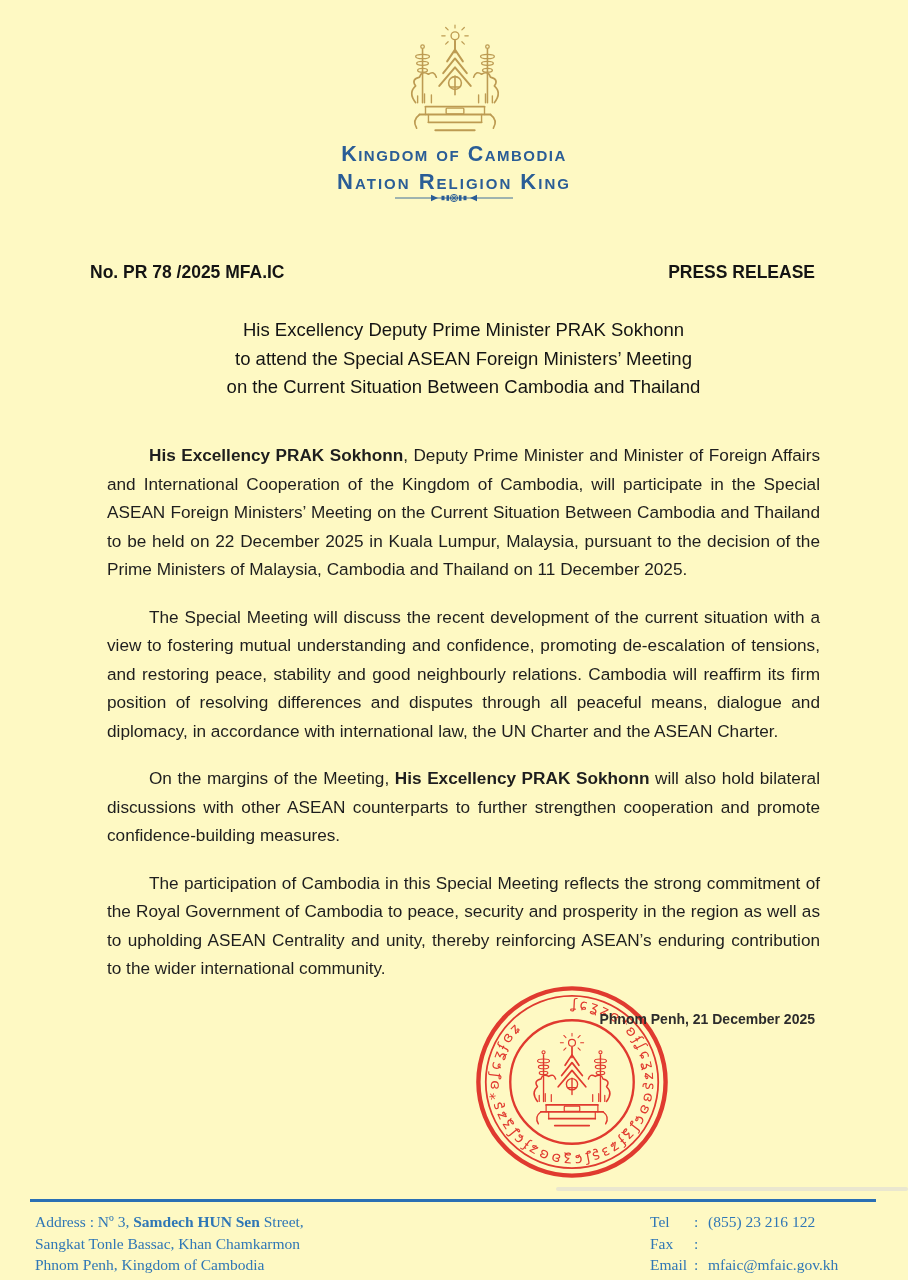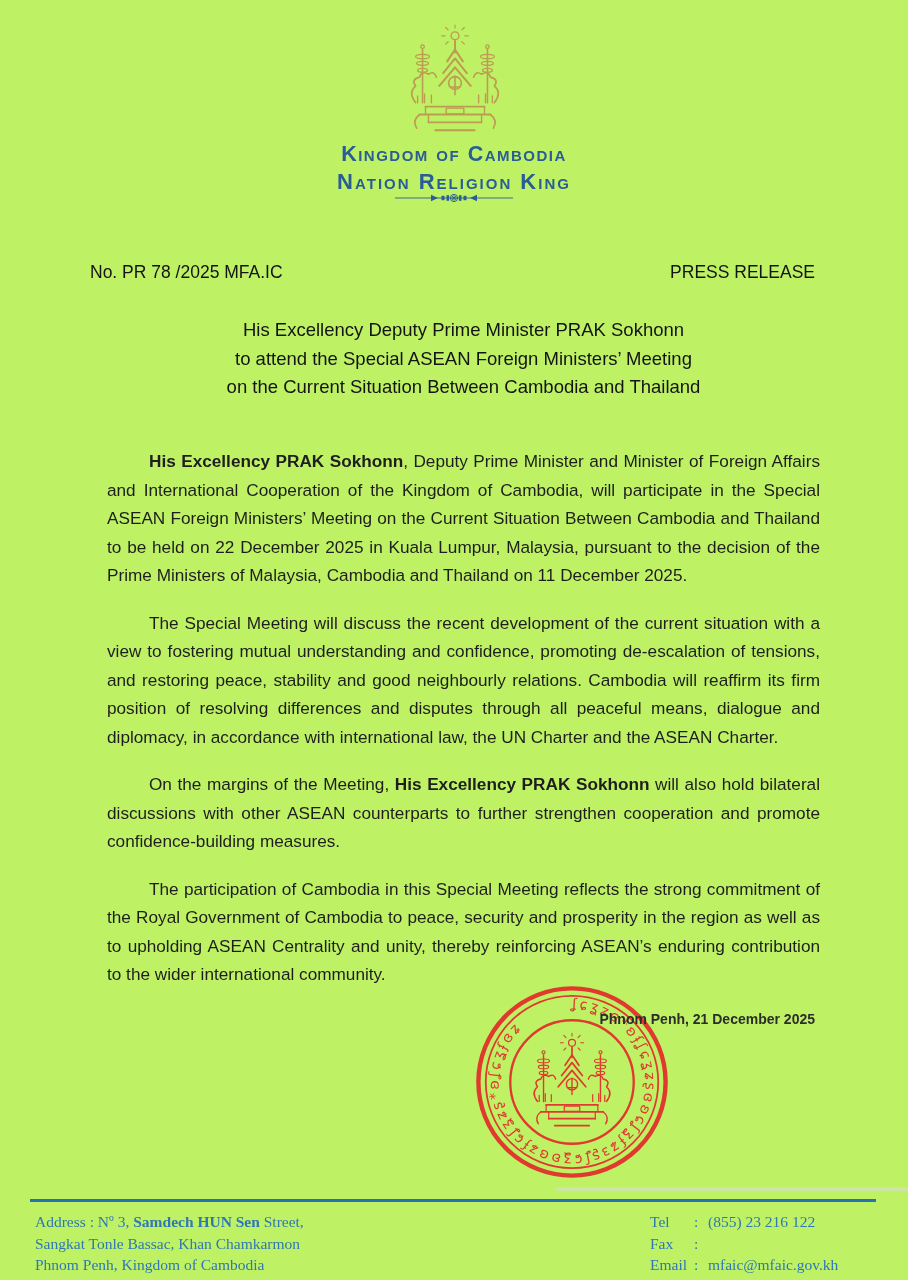--- a/index.html
+++ b/index.html
@@ -1,43 +1,43 @@
 <!DOCTYPE html>
 <html style="--gold: #bd9b52; --header_blue: #2a5d96; --ministry_blue: #2e6ca8; --footer_blue: #3077b6; --rule_blue: #2a70b4; --seal_red: #e03a2f; --ink: #1e1e1e;"><head>
 <meta charset="utf-8">
 <style>
   html,body{margin:0;padding:0;background:#ffffff;}
-  .page{position:relative;width:908px;height:1280px;background:#bef264;overflow:hidden;
+  .page{position:relative;width:908px;height:1280px;background:#fef9c3;overflow:hidden;
         font-family:"Liberation Sans",sans-serif;color:var(--ink);}
 
   
   .crest{position:absolute;left:396px;top:24px;width:118px;height:122px;color:var(--gold);}
   .kingdom{position:absolute;left:0;top:142px;width:908px;text-align:center;
            font-variant:small-caps;font-weight:bold;font-size:21.5px;letter-spacing:1.5px;
            color:var(--header_blue);}
   .motto{position:absolute;left:0;top:169px;width:908px;text-align:center;
          font-variant:small-caps;font-weight:bold;font-size:22px;letter-spacing:2px;
          color:var(--header_blue);}
   .divider{position:absolute;left:394px;top:191px;width:120px;height:14px;color:var(--header_blue);}
 
   .ministry{position:absolute;left:28px;top:209px;width:306px;text-align:center;
             font-variant:small-caps;font-weight:bold;font-size:15px;line-height:19px;
             letter-spacing:.4px;color:var(--ministry_blue);}
 
   .doc-row{position:absolute;left:90px;top:262px;width:725px;display:flex;
-           justify-content:space-between;font-size:17.5px;font-weight:400;color:#141414;}
+           justify-content:space-between;font-size:17.5px;font-weight:700;color:#141414;}
 
   
   .title{position:absolute;left:107px;top:316px;width:713px;text-align:center;
          font-weight:normal;font-size:18.5px;line-height:28.5px;color:#141414;}
 
   
   .body-text{position:absolute;left:107px;top:429px;width:713px;font-size:17.2px;
              line-height:28.5px;text-align:justify;color:#1e1e1e;}
-  .body-text p{margin:18px 0 19px 0;text-indent:42px;}
+  .body-text p{margin:12px 0 19px 0;text-indent:42px;}
   .b{font-weight:bold;}
 
   
   .dateline{position:absolute;top:1011px;right:93px;font-size:14px;color:#2c2c2c;z-index:3;font-weight:bold;}
   .seal{position:absolute;left:474px;top:984px;width:196px;height:196px;z-index:1;}
 
   
   .smudge{position:absolute;top:1187px;left:556px;width:352px;height:4px;
           background:#d9d9d9;opacity:.55;border-radius:2px;}
   .rule{position:absolute;top:1199px;left:30px;width:846px;height:0;

